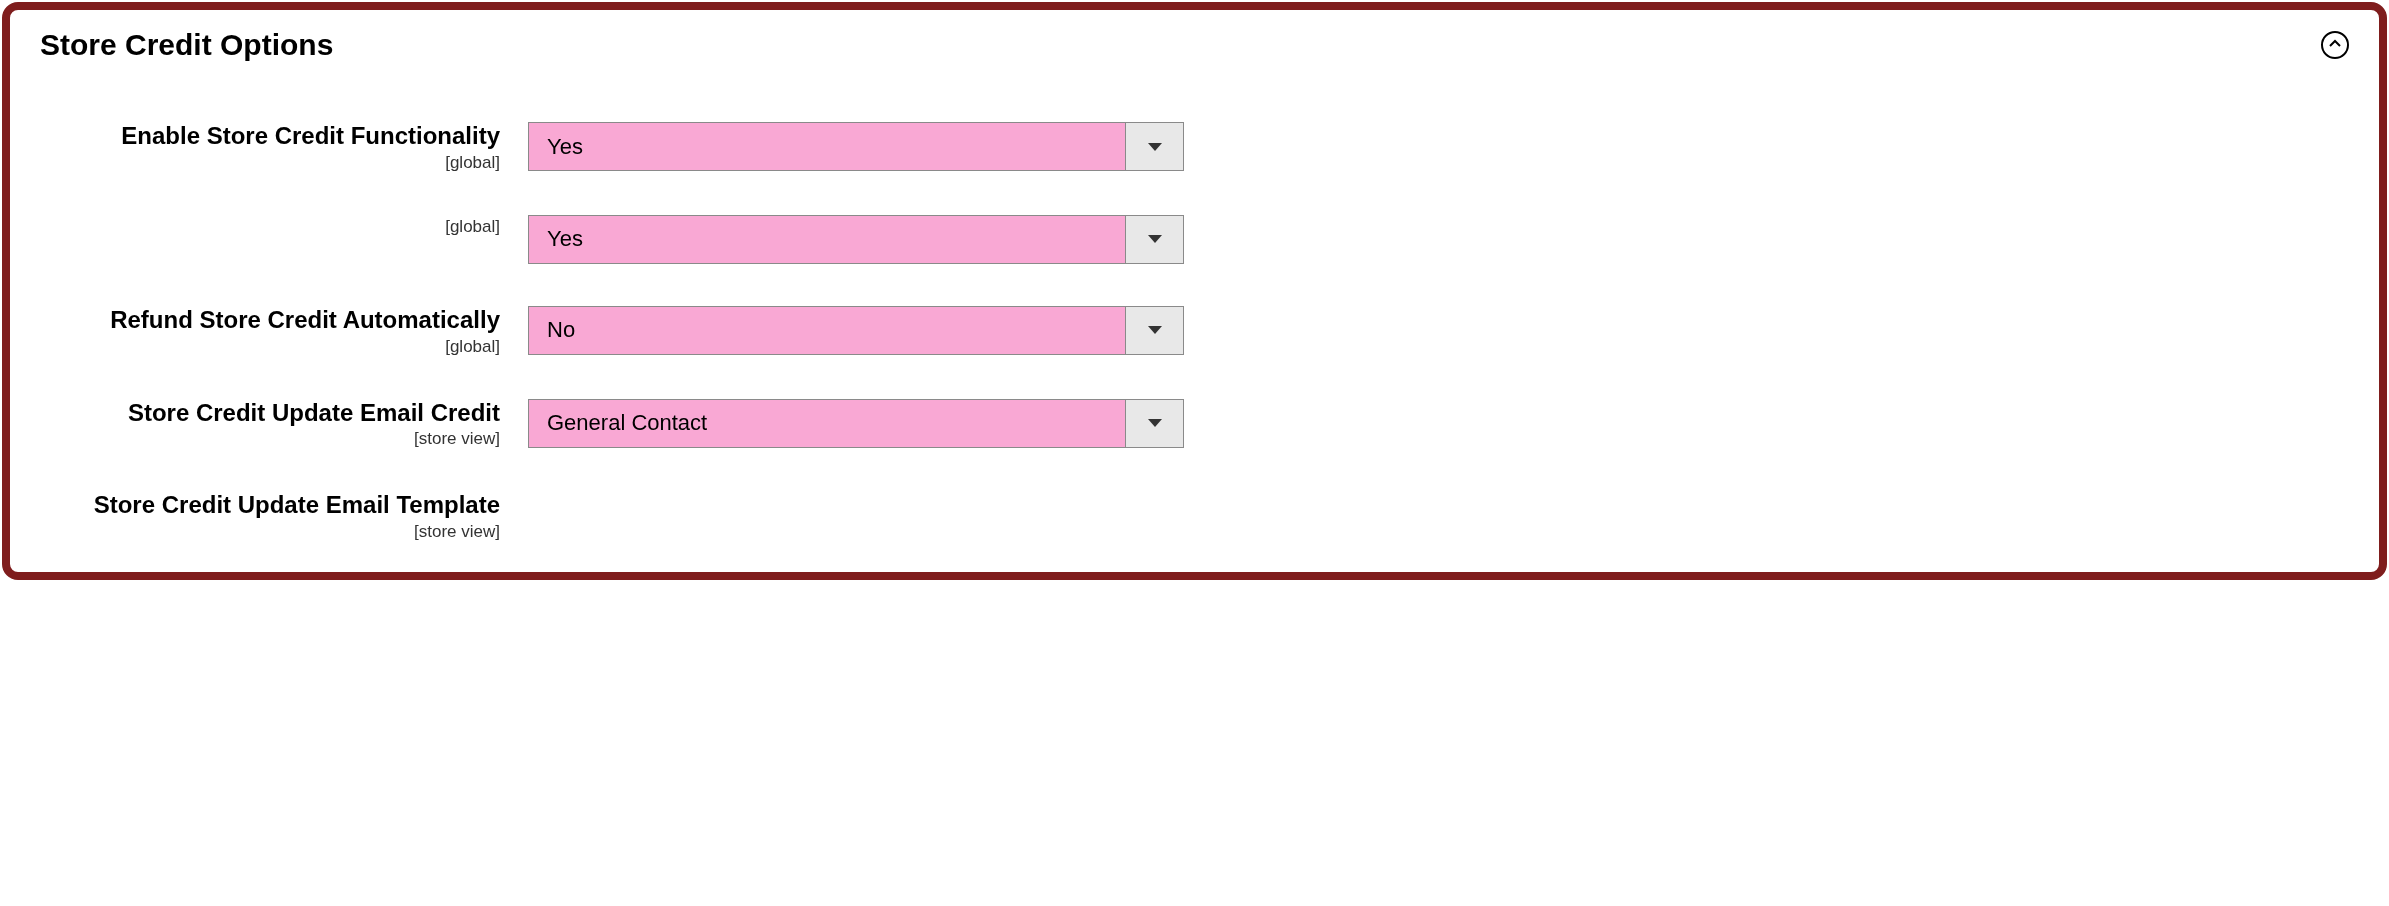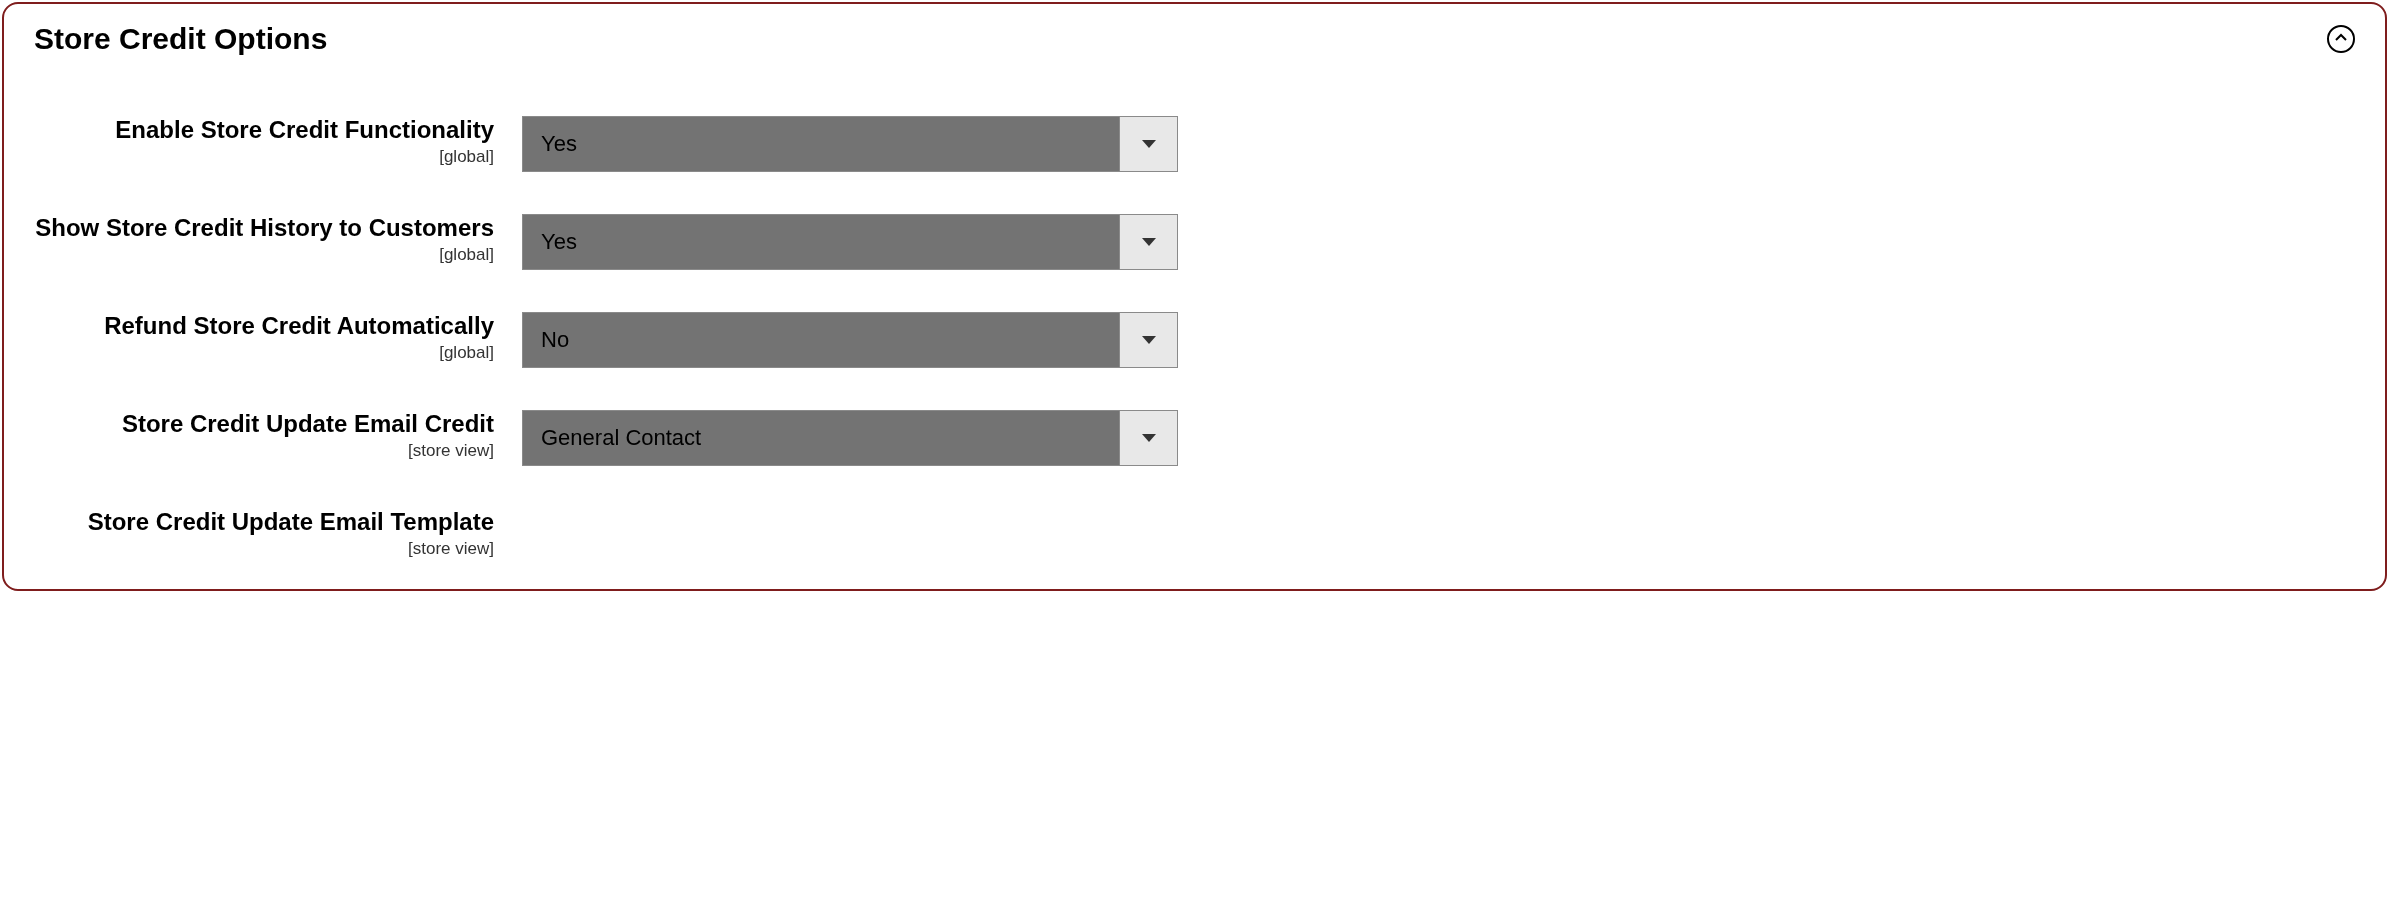--- a/index.html
+++ b/index.html
@@ -6,21 +6,21 @@
       box-sizing: border-box;
       margin: 0;
       padding: 0;
     }
     body {
       font-family: -apple-system, BlinkMacSystemFont, "Segoe UI", Helvetica, Arial, sans-serif;
       background: #ffffff;
       padding: 0;
     }
     .panel {
-      border: 2px solid #7f1d1d;
+      border: 8px solid #7f1d1d;
       border-radius: 16px;
       margin: 2px;
       padding: 0;
       overflow: hidden;
     }
     .panel-header {
       display: flex;
       justify-content: space-between;
       align-items: center;
       padding: 18px 30px 10px 30px;
@@ -77,22 +77,22 @@
     }
     .field-control-col {
       width: 656px;
       flex-shrink: 0;
     }
     .select {
       width: 100%;
       display: flex;
       align-items: stretch;
       border: 1px solid #8a8a8a;
-      background: #737373;
-      height: 56px;
+      background: #f9a8d4;
+      height: 49px;
       cursor: pointer;
       text-align: center;
     }
     .select-value {
       flex: 1;
       padding: 0 18px;
       display: flex;
       align-items: center;
       font-size: 22px;
       color: #000000;
@@ -139,21 +139,20 @@
             <svg viewBox="0 0 14 10" fill="#333333">
               <polygon points="0,1 14,1 7,9"></polygon>
             </svg>
           </div>
         </div>
       </div>
     </div>
 
     <div class="field-row">
       <div class="field-label-col">
-        <div class="field-label">Show Store Credit History to Customers</div>
         <span class="field-scope">[global]</span>
       </div>
       <div class="field-control-col">
         <div class="select">
           <div class="select-value">Yes</div>
           <div class="select-arrow">
             <svg viewBox="0 0 14 10" fill="#333333">
               <polygon points="0,1 14,1 7,9"></polygon>
             </svg>
           </div>

